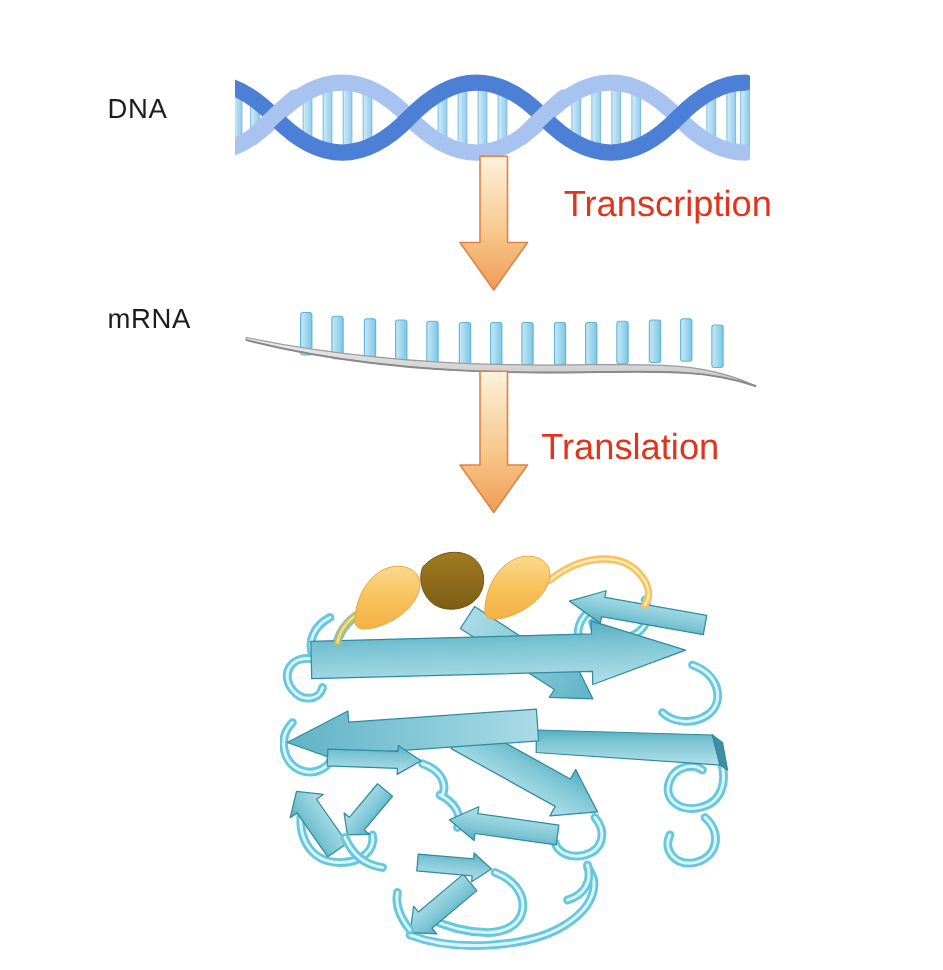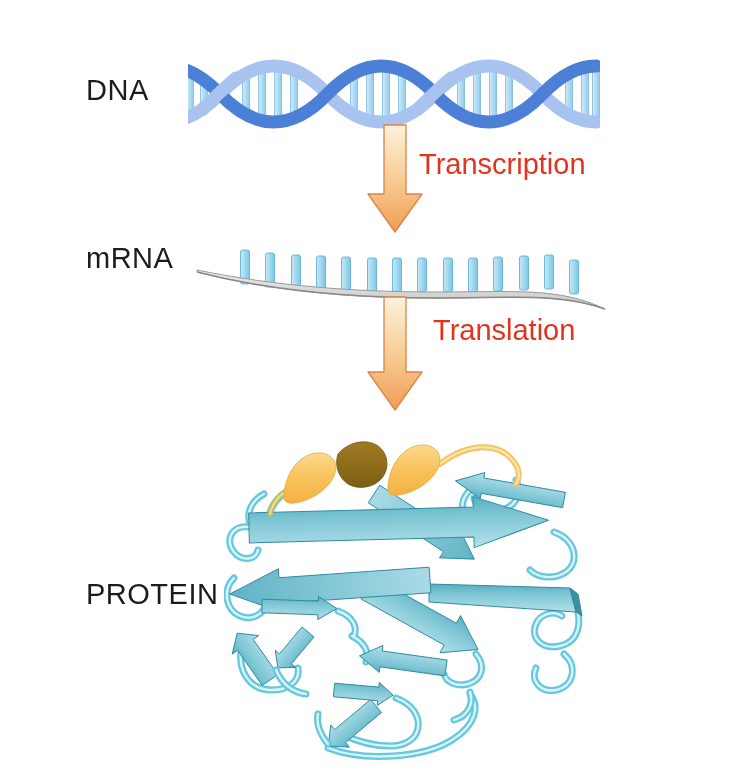--- a/index.html
+++ b/index.html
@@ -5,41 +5,40 @@
   html,body{margin:0;padding:0;background:#fff;}
   #stage{
     position:relative;
     width:754px;height:776px;
     background:#ffffff;
     overflow:hidden;
     font-family:"Liberation Sans", sans-serif;
   }
   .node-label{
     position:absolute;
-    font-size:29px;
+    font-size:22px;
     color:var(--label-color,#1c1c1c);
     letter-spacing:0.5px;
   }
   .step-label{
     position:absolute;
     font-size:29px;
     color:var(--step-color,#e2331c);
   }
   .gfx{position:absolute;}
 </style>
 </head>
 <body>
 
 <div id="stage">
 
   <div class="node-label" style="left:86px;top:74px">DNA</div>
   <div class="node-label" style="left:86px;top:242px">mRNA</div>
-  <div class="node-label" style="left:86px;top:578px">PROTEIN</div>
-  <div class="step-label" style="left:419px;top:148px">Transcription</div>
-  <div class="step-label" style="left:433px;top:314px">Translation</div>
+  <div class="step-label" style="left:451px;top:148px">Transcription</div>
+  <div class="step-label" style="left:433px;top:342px">Translation</div>
 
   <svg class="gfx" style="left:188px;top:54px" width="412" height="80" viewBox="0 0 412 80">
     <defs>
       <linearGradient id="rungG" x1="0" y1="0" x2="1" y2="0">
         <stop offset="0" stop-color="#d2ecfa"></stop>
           <stop offset="1" stop-color="#8fccec"></stop>
       </linearGradient>
     </defs>
     <g fill="url(#rungG)" stroke="#7db8dc" stroke-width="0.8">
       <rect x="-1.5" y="18.5" width="7" height="43" rx="2"></rect>

